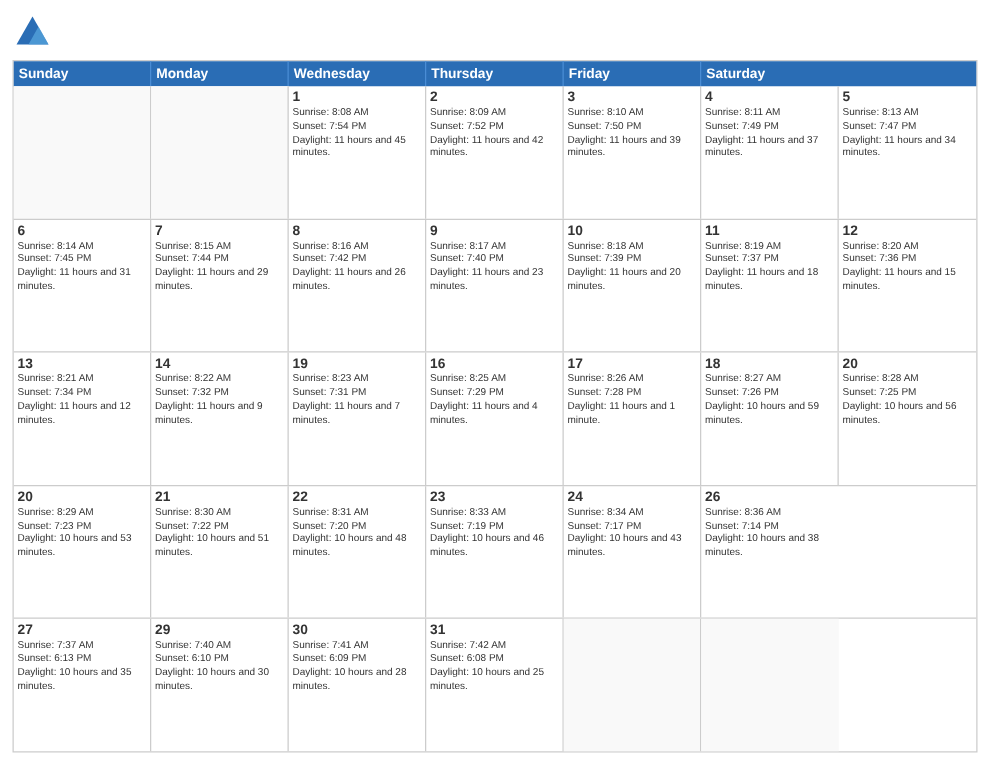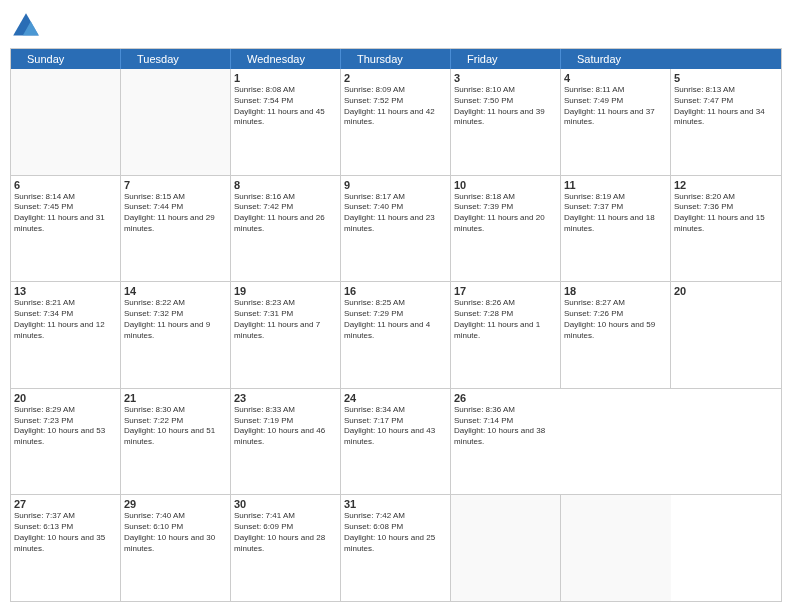--- a/index.html
+++ b/index.html
@@ -58,22 +58,22 @@
       border: 1px solid #ccc;
     }
     .cal-header {
       display: grid;
       grid-template-columns: repeat(7, 1fr);
       background: #2a6db5;
     }
     .cal-header-cell {
       color: #fff;
       font-size: 11px;
-      font-weight: normal;
-      padding: 4px 16px;
+      font-weight: bold;
+      padding: 4px 4px;
       text-align: left;
       border-right: 1px solid #4a8dd5;
     }
     .cal-header-cell:last-child { border-right: none; }
     .cal-body {
       flex: 1;
       display: flex;
       flex-direction: column;
     }
     .cal-row {
@@ -123,21 +123,21 @@
     </div>
     <div class="title-block">
       <div class="month-title"></div>
       <div class="subtitle"></div>
     </div>
   </div>
 
   <div class="calendar">
     <div class="cal-header" id="cal-header">
         <div class="cal-header-cell">Sunday</div>
-        <div class="cal-header-cell">Tuesday</div>
+        <div class="cal-header-cell">Monday</div>
         <div class="cal-header-cell">Wednesday</div>
         <div class="cal-header-cell">Thursday</div>
         <div class="cal-header-cell">Friday</div>
         <div class="cal-header-cell">Saturday</div>
       </div>
     <div class="cal-body" id="cal-body">
         <div class="cal-row">
           <div class="cal-cell empty"></div>
           <div class="cal-cell empty"></div>
           <div class="cal-cell">
@@ -211,30 +211,35 @@
           <div class="cal-cell">
             <span class="day-num">17</span>
             <div class="cell-info">Sunrise: 8:26 AM<br>Sunset: 7:28 PM<br>Daylight: 11 hours and 1 minute.</div>
           </div>
           <div class="cal-cell">
             <span class="day-num">18</span>
             <div class="cell-info">Sunrise: 8:27 AM<br>Sunset: 7:26 PM<br>Daylight: 10 hours and 59 minutes.</div>
           </div>
           <div class="cal-cell">
             <span class="day-num">20</span>
+            <div class="cell-info">Sunrise: 8:28 AM<br>Sunset: 7:25 PM<br>Daylight: 10 hours and 56 minutes.</div>
           </div>
         </div>
         <div class="cal-row">
           <div class="cal-cell">
             <span class="day-num">20</span>
             <div class="cell-info">Sunrise: 8:29 AM<br>Sunset: 7:23 PM<br>Daylight: 10 hours and 53 minutes.</div>
           </div>
           <div class="cal-cell">
             <span class="day-num">21</span>
             <div class="cell-info">Sunrise: 8:30 AM<br>Sunset: 7:22 PM<br>Daylight: 10 hours and 51 minutes.</div>
+          </div>
+          <div class="cal-cell">
+            <span class="day-num">22</span>
+            <div class="cell-info">Sunrise: 8:31 AM<br>Sunset: 7:20 PM<br>Daylight: 10 hours and 48 minutes.</div>
           </div>
           <div class="cal-cell">
             <span class="day-num">23</span>
             <div class="cell-info">Sunrise: 8:33 AM<br>Sunset: 7:19 PM<br>Daylight: 10 hours and 46 minutes.</div>
           </div>
           <div class="cal-cell">
             <span class="day-num">24</span>
             <div class="cell-info">Sunrise: 8:34 AM<br>Sunset: 7:17 PM<br>Daylight: 10 hours and 43 minutes.</div>
           </div>
           <div class="cal-cell">

